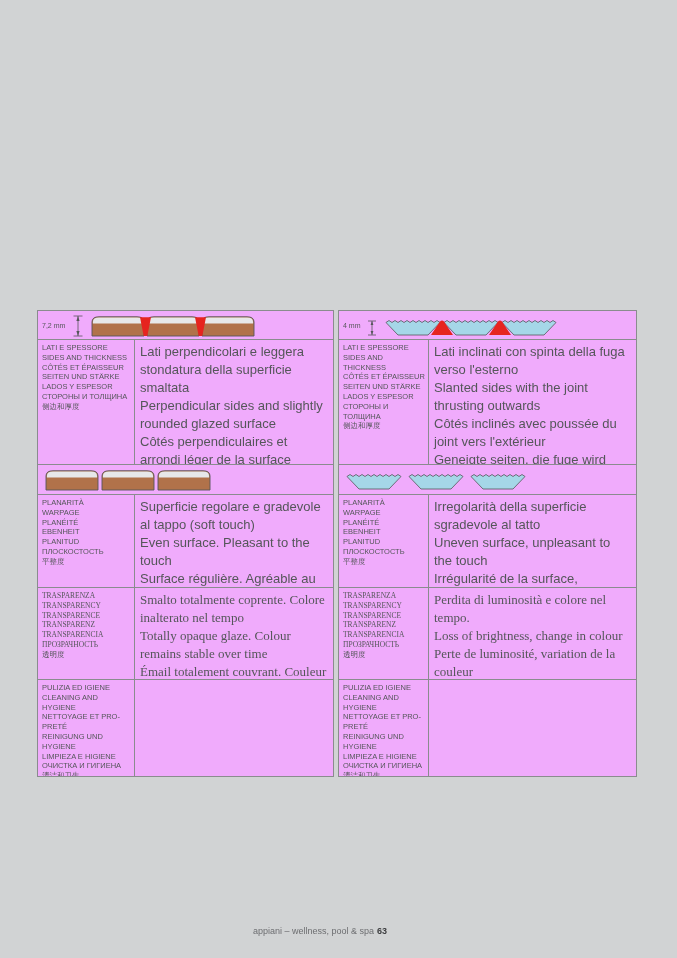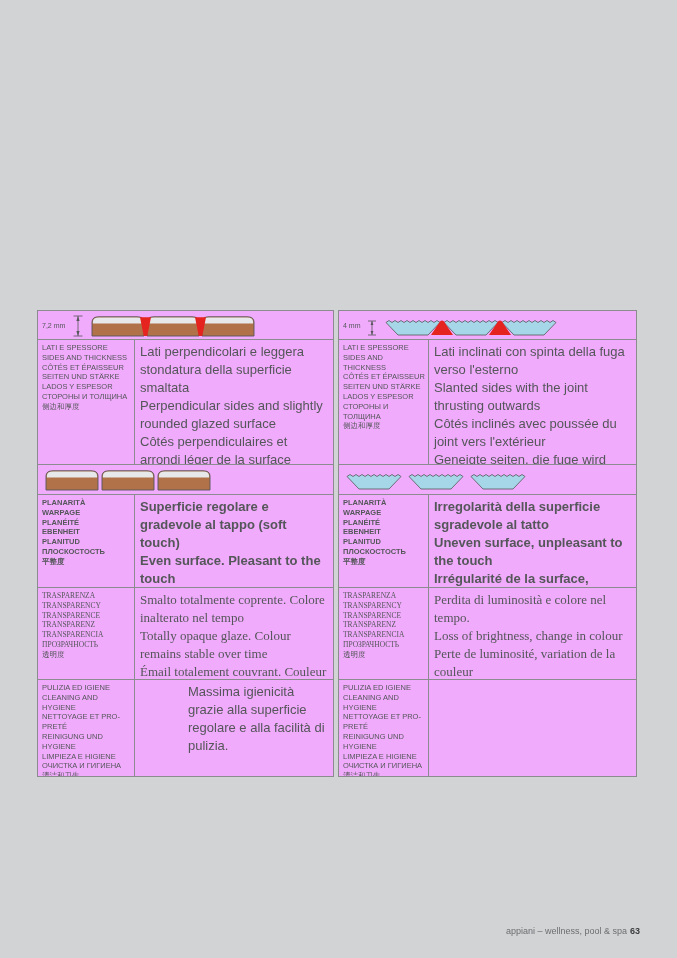--- a/index.html
+++ b/index.html
@@ -7,32 +7,32 @@
        font-family:"Liberation Sans",sans-serif;color:#55565a;overflow:hidden;}
   .tbl{position:absolute;top:310px;border:1px solid #8a8c8e;background:#f0abfc;
        display:flex;flex-direction:column;box-sizing:border-box;}
   .tbl-left{left:37px;width:297px;}
   .tbl-right{left:338px;width:299px;}
   .row{display:flex;border-top:1px solid #8a8c8e;box-sizing:border-box;overflow:hidden;}
   .row:first-child{border-top:none;}
   .r-diag1{height:28px;align-items:center;padding-left:4px;}
   .r-sides{height:125px;}
   .r-diag2{height:30px;align-items:center;padding-left:4px;}
-  .r-warp{height:93px;font-weight:bold;}
+  .r-warp{height:93px;}
   .r-trans{height:92px;font-family:Liberation Serif, serif;}
-  .r-hyg{height:97px;gap:48px;}
+  .r-hyg{height:97px;}
   .cell-label{width:97px;flex:0 0 auto;border-right:1px solid #8a8c8e;
        padding:3px 3px 2px 4px;font-size:7.5px;line-height:9.8px;
        white-space:pre-line;box-sizing:border-box;color:#55565a;}
   .tbl-right .cell-label{width:90px;}
   .cell-desc{flex:1;padding:3px 4px 2px 5px;font-size:13px;line-height:18px;
        white-space:pre-line;box-sizing:border-box;color:#55565a;}
   .mm-label{font-size:7px;color:#55565a;margin-right:3px;flex:0 0 auto;}
   .diag-svg{flex:0 0 auto;display:block;}
-  .footer{position:absolute;top:926px;left:0;right:37px;text-align:right;
+  .footer{position:absolute;top:926px;left:0;right:37px;text-align:center;
        font-size:9px;color:#6d6e71;}
   .footer b{color:#3c3d3f;font-weight:bold;margin-left:3px;}
 </style>
 </head>
 <body>
 
 <div class="tbl tbl-left">
   <div class="row r-diag1">
     <span class="mm-label">7,2 mm</span>
     <svg class="diag-svg" width="250" height="27" viewBox="0 0 250 27">
@@ -119,21 +119,20 @@
   </div>
 
   <div class="row r-hyg">
     <div class="cell-label">PULIZIA ED IGIENE
 CLEANING AND HYGIENE
 NETTOYAGE ET PRO-PRETÉ
 REINIGUNG UND HYGIENE
 LIMPIEZA E HIGIENE
 ОЧИСТКА И ГИГИЕНА
 清洁和卫生</div>
-    <div class="cell-desc">Massima igienicità grazie alla superficie regolare e alla facilità di pulizia.</div>
   </div>
 </div>
 
 <div class="tbl tbl-right">
   <div class="row r-diag1">
     <span class="mm-label">4 mm</span>
     <svg class="diag-svg" width="250" height="27" viewBox="0 0 250 27">
       <g stroke="#55565a" stroke-width="0.8" fill="#55565a">
         <line x1="8" y1="9" x2="8" y2="23"></line>
         <line x1="4" y1="9" x2="12" y2="9"></line>

